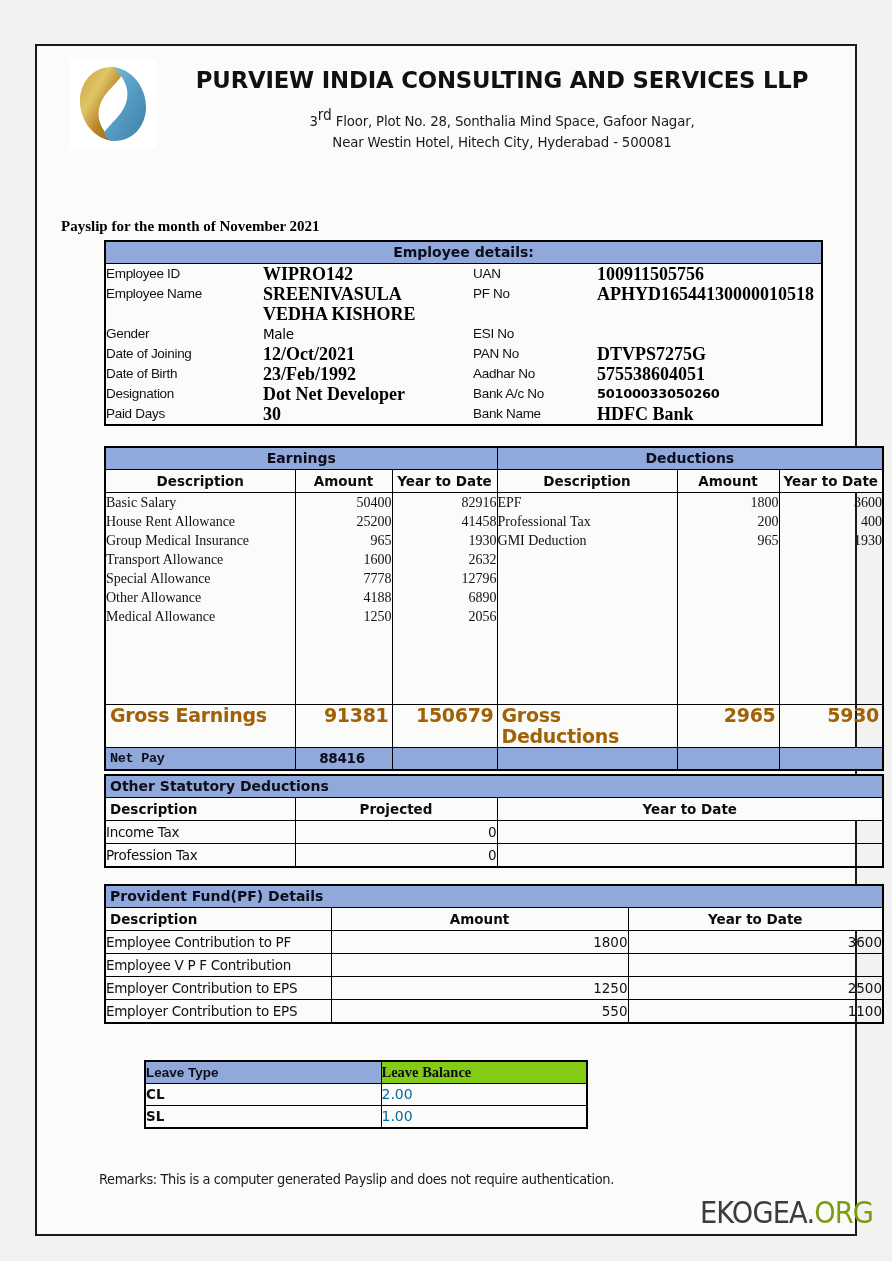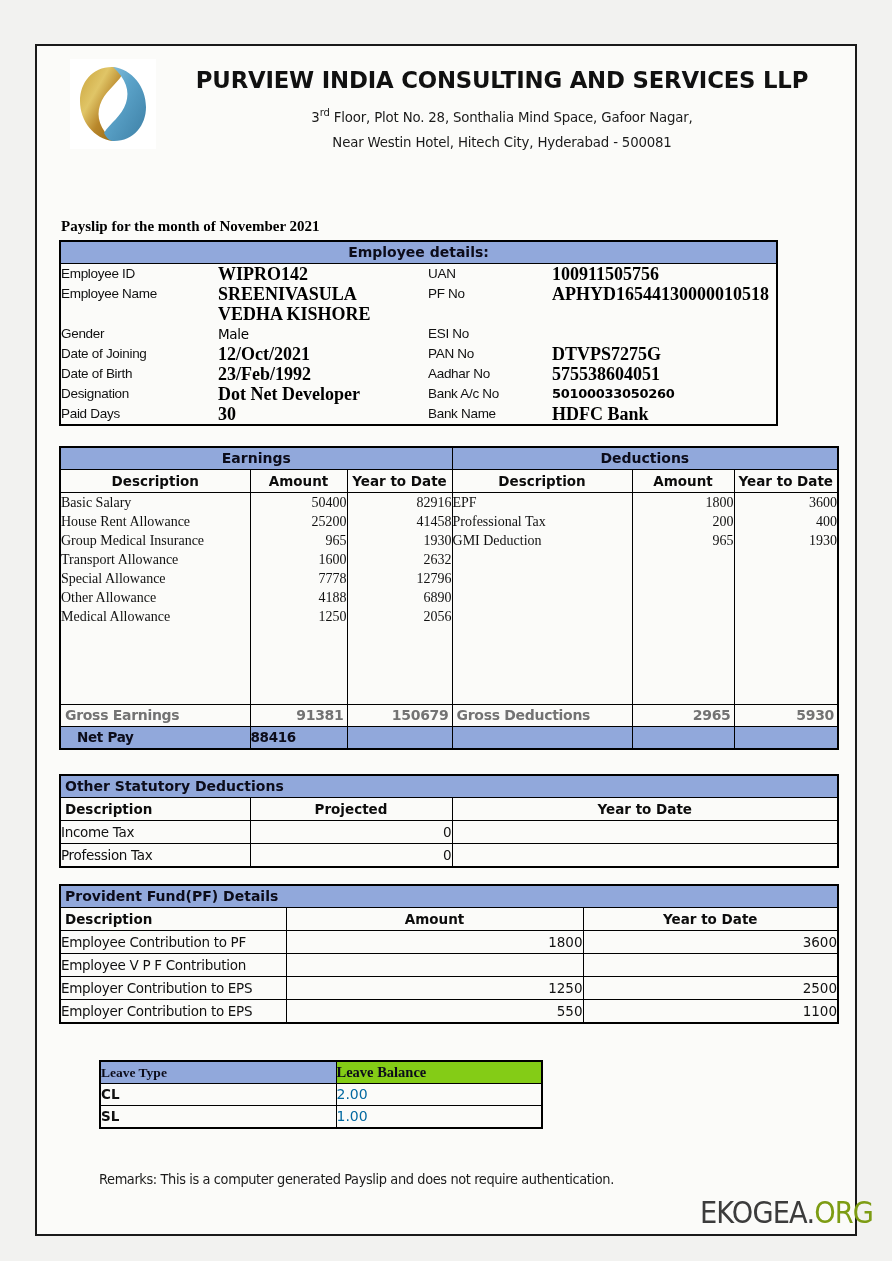--- a/index.html
+++ b/index.html
@@ -61,39 +61,40 @@
     text-align: center;
     font-family: "DejaVu Sans", sans-serif;
     font-size: 14.5px;
     color: #1b1b1b;
     transform: scaleX(0.92);
     transform-origin: center;
     letter-spacing: -0.2px;
   }
   .addr1 { top: 60px; }
   .addr2 { top: 88px; }
-  .addr sup { font-size: 11px; vertical-align: super; }
+  .addr sup { font-size: 15px; vertical-align: super; }
 
   
   .payslip-title {
     position: absolute;
     left: 24px;
     top: 172px;
     font-family: "Liberation Serif", serif;
     font-weight: bold;
     font-size: 15px;
     color: #000;
   }
 
   
   table.pt {
     position: absolute;
     border-collapse: collapse;
     table-layout: fixed;
     font-size: 13px;
+    margin-left: 45px;
   }
   table.pt td, table.pt th {
     border: 1px solid #000;
     padding: 0;
     vertical-align: top;
   }
   .bluehead {
     background: #91A8DB;
     font-family: "DejaVu Sans", sans-serif;
     font-weight: bold;
@@ -180,40 +181,40 @@
     text-align: right;
     padding-right: 3px;
     height: 19px;
     line-height: 19px;
     border-top: none !important;
     border-bottom: none !important;
   }
   .totrow td {
     font-family: "DejaVu Sans", sans-serif;
     font-weight: bold;
-    font-size: 14px;
-    color: #737373;
+    font-size: 19px;
+    color: #a16207;
     height: 21px;
     line-height: 21px;
     letter-spacing: -0.3px;
   }
   .totrow .l { padding-left: 4px; }
   .totrow .r { text-align: right; padding-right: 3px; }
   .netrow td {
     background: #91A8DB;
     font-family: "DejaVu Sans", sans-serif;
     font-weight: bold;
     font-size: 13.5px;
     color: #0c0c1a;
     height: 21px;
     line-height: 21px;
     letter-spacing: -0.3px;
   }
-  .netrow .l { padding-left: 16px; }
-  .netrow .r { text-align: left; padding-right: 3px; }
+  .netrow .l { padding-left: 4px; font-family: Liberation Mono, monospace; }
+  .netrow .r { text-align: center; padding-right: 3px; }
   .filler td { height: 78px; border-top: none !important; }
 
   
   #stat-table {
     left: 22px;
     top: 728px;
     width: 780px;
     border: 2px solid #000;
   }
   .srow-l {
@@ -246,21 +247,21 @@
 
   
   #leave-table {
     left: 62px;
     top: 1014px;
     width: 442px;
     border: 2px solid #000;
   }
   .leave-head-l {
     background: #91A8DB;
-    font-family: Liberation Serif, serif;
+    font-family: Liberation Sans, sans-serif;
     font-weight: bold;
     font-size: 13.5px;
     color: #0c0c1a;
     text-align: left;
     padding-left: 5px;
     height: 21px;
     line-height: 21px;
   }
   .leave-head-r {
     background: #84cc16;

